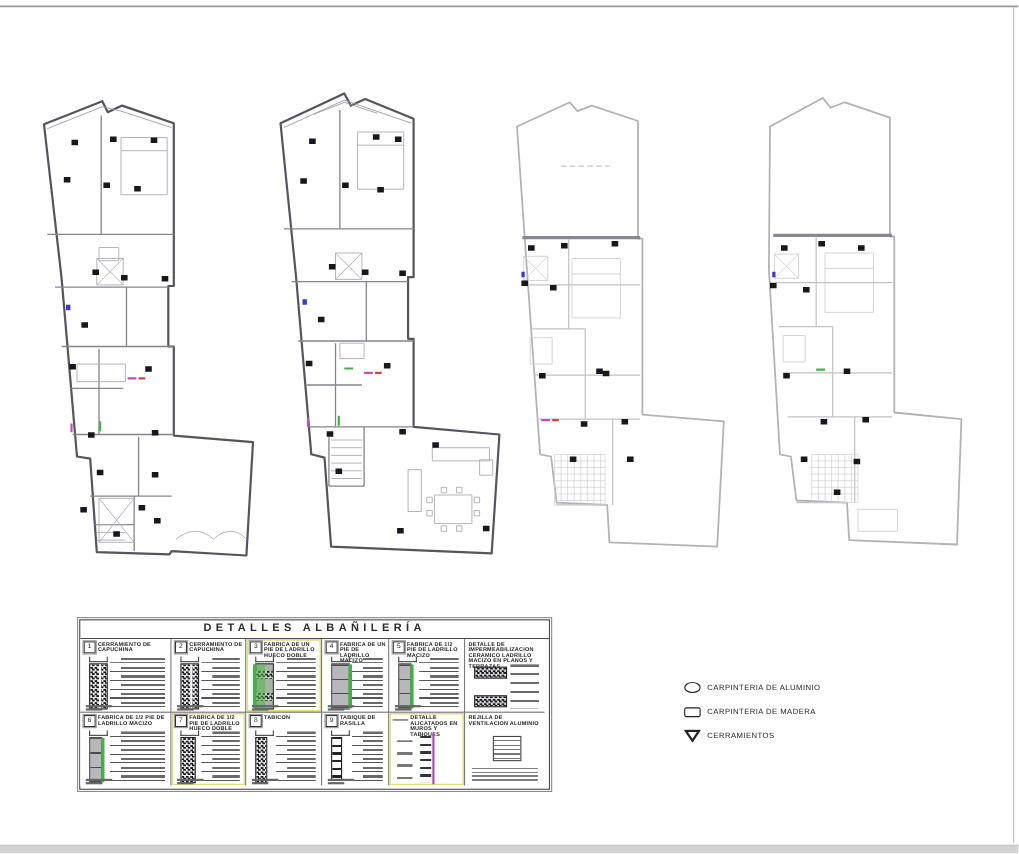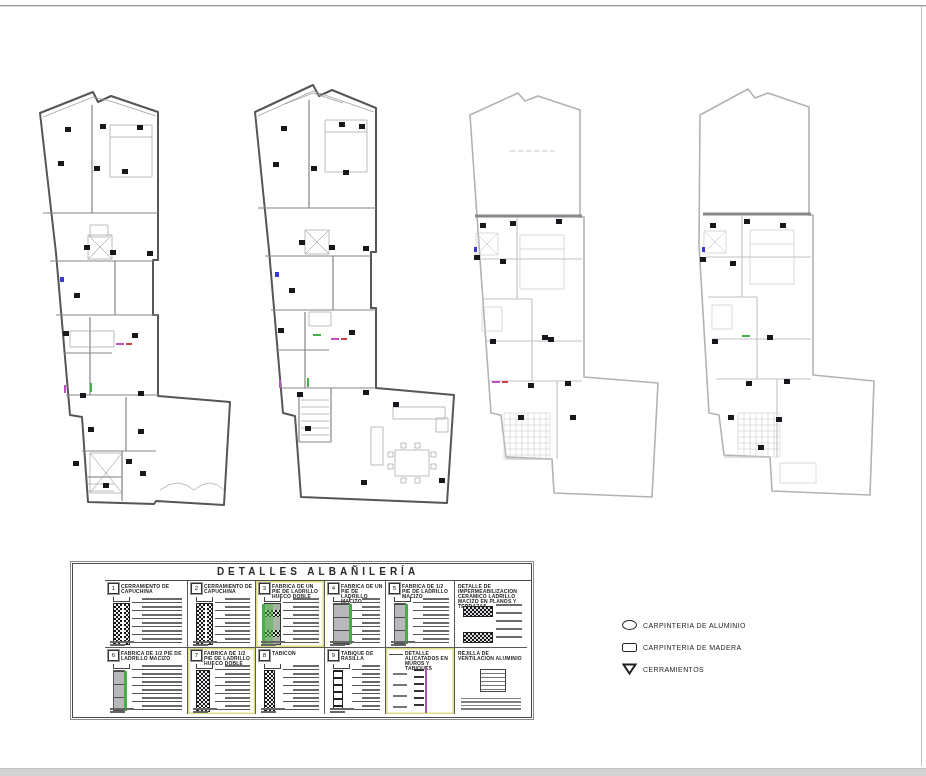--- a/index.html
+++ b/index.html
@@ -6,21 +6,21 @@
   body{position:relative;width:926px;height:776px;overflow:hidden;
        font-family:"Liberation Sans",sans-serif;-webkit-font-smoothing:antialiased;}
   
   .sheet-top{position:absolute;top:5px;left:0;width:926px;height:2px;
              background:linear-gradient(180deg,#9a9a9a 0 1px,#d8d8d8 1px 2px);}
   .sheet-right{position:absolute;top:6px;right:4px;bottom:10px;width:1px;background:#bfbfbf;}
   .sheet-bottom{position:absolute;left:0;right:0;bottom:0;height:7px;background:#d2d2d2;border-top:1px solid #c2c2c2;}
   .plan{position:absolute;}
   
   .dtable{position:absolute;left:72px;top:563px;width:426px;height:153px;
-          border:1px solid #4a4a4a;outline:1px solid #8a8a8a;outline-offset:1px;background:#fff;padding-left:32px;}
+          border:1px solid #4a4a4a;outline:1px solid #8a8a8a;outline-offset:1px;background:#fff;}
   .dtitle{height:16px;line-height:16px;text-align:center;font-size:10px;font-weight:bold;
           letter-spacing:4px;color:#2b2b2b;border-bottom:1px solid #4a4a4a;}
   .dgrid{display:grid;grid-template-columns:83px 68px 69px 61px 69px 72px;grid-template-rows:67px 66px;}
   .dcell{position:relative;border-right:1px solid #5a5a5a;border-bottom:1px solid #5a5a5a;
          padding:2px 2px 0 3px;overflow:hidden;background:#fff;}
   .dcell:nth-child(6n){border-right:none;}
   .dcell.r2{border-bottom:none;}
   .dcell.yel{box-shadow:inset 0 0 0 1.5px #dede84;}
   .dhead{display:flex;gap:2px;align-items:flex-start;}
   .dnum{flex:none;width:9px;height:9px;border:1px solid #333;outline:1px solid #999;outline-offset:0px;

